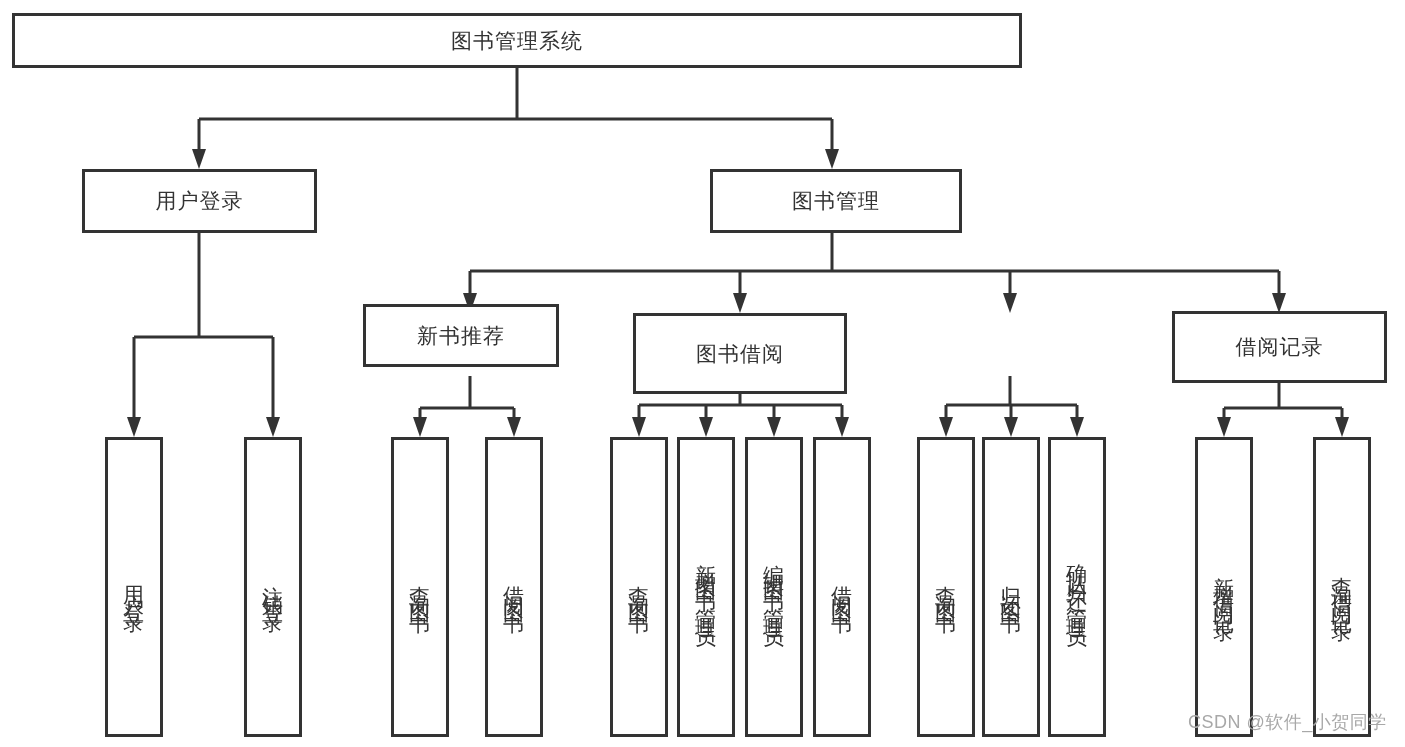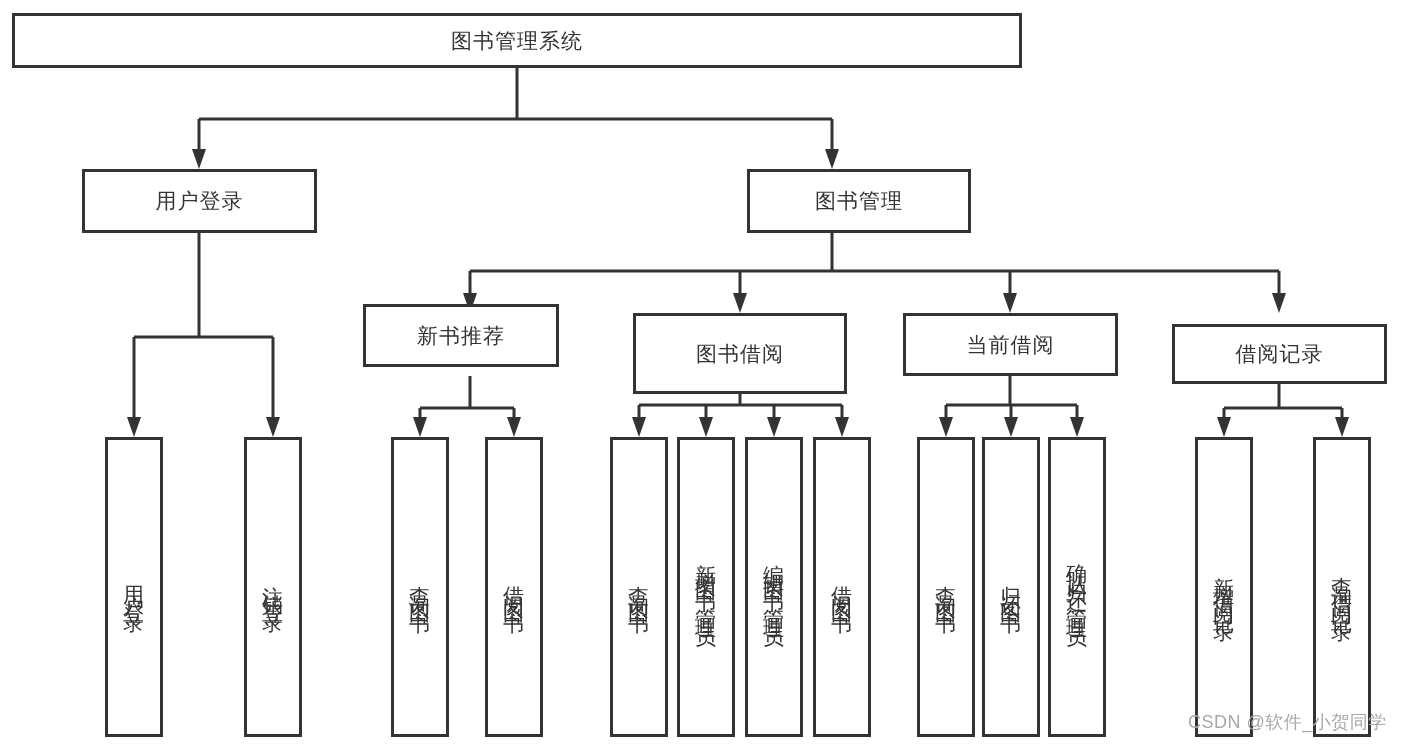--- a/index.html
+++ b/index.html
@@ -96,34 +96,31 @@
     <polygon points="1335,417 1349,417 1342,437"></polygon>
   </svg>
 
   <div class="box" style="left:12px;top:13px;width:1010px;height:55px">
     <span>图书管理系统</span>
   </div>
 
   <div class="box" style="left:82px;top:169px;width:235px;height:64px">
     <span>用户登录</span>
   </div>
-  <div class="box" style="left:747px;top:169px;width:224px;height:64px">
+  <div class="box" style="left:710px;top:169px;width:252px;height:64px">
     <span>图书管理</span>
   </div>
 
   <div class="box" style="left:363px;top:304px;width:196px;height:63px">
     <span>新书推荐</span>
   </div>
   <div class="box" style="left:633px;top:313px;width:214px;height:81px">
     <span>图书借阅</span>
   </div>
-  <div class="box" style="left:903px;top:313px;width:215px;height:63px">
-    <span>当前借阅</span>
-  </div>
-  <div class="box" style="left:1172px;top:324px;width:215px;height:60px">
+  <div class="box" style="left:1172px;top:311px;width:215px;height:72px">
     <span>借阅记录</span>
   </div>
 
   <div class="box leaf" style="left:105px;top:437px;width:58px;height:300px">
     <span>用户登录</span>
   </div>
   <div class="box leaf" style="left:244px;top:437px;width:58px;height:300px">
     <span>注销登录</span>
   </div>
   <div class="box leaf" style="left:391px;top:437px;width:58px;height:300px">

